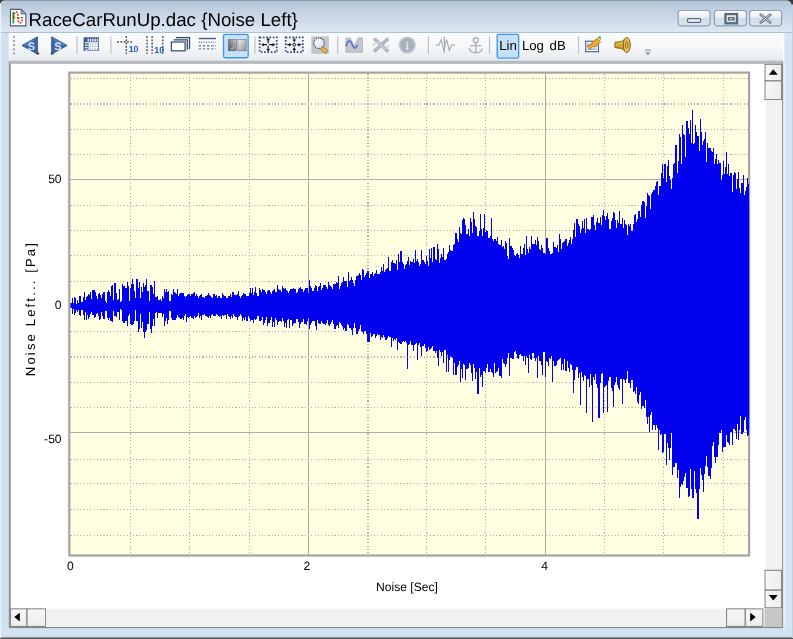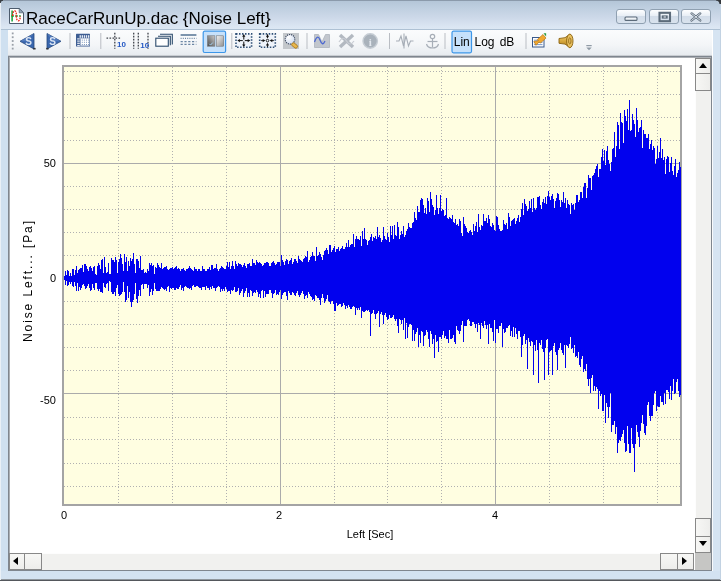--- a/index.html
+++ b/index.html
@@ -292,21 +292,21 @@
   <svg class="abs" style="left:64px;top:67px" width="617" height="437" viewBox="0 0 617 437" shape-rendering="crispEdges">
       <path d="M0.5 208.9V213.2M1.5 203.8V218.1M2.5 208.3V214.1M3.5 203.1V219.1M4.5 204.2V217.9M5.5 209.1V214.7M6.5 205.9V216.6M7.5 208.6V214.7M8.5 202.1V219.2M9.5 201.7V219.9M10.5 207.7V214.5M11.5 202.9V219.1M12.5 198.9V223.6M13.5 205.6V216.2M14.5 203.0V223.5M15.5 201.7V219.8M16.5 200.5V223.3M17.5 201.1V220.8M18.5 198.2V218.3M19.5 204.7V216.6M20.5 196.7V219.3M21.5 196.6V221.7M22.5 198.8V221.0M23.5 201.8V218.7M24.5 204.4V217.3M25.5 200.3V220.5M26.5 199.0V224.1M27.5 200.9V222.7M28.5 203.8V217.0M29.5 200.0V220.5M30.5 198.6V223.0M31.5 206.8V216.1M32.5 208.3V215.7M33.5 198.8V221.8M34.5 196.4V223.6M35.5 198.0V222.1M36.5 202.3V224.7M37.5 192.9V224.9M38.5 192.3V225.8M39.5 205.9V215.6M40.5 190.4V220.0M41.5 199.7V221.0M42.5 205.9V217.0M43.5 205.0V216.3M44.5 195.6V223.8M45.5 207.3V214.3M46.5 207.0V214.7M47.5 190.9V225.1M48.5 193.4V226.6M49.5 193.1V226.9M50.5 195.1V224.8M51.5 189.7V229.4M52.5 192.7V220.7M53.5 206.3V218.1M54.5 195.0V227.2M55.5 191.6V228.9M56.5 186.8V228.2M57.5 190.9V227.2M58.5 197.2V224.7M59.5 203.7V214.6M60.5 186.9V225.1M61.5 194.8V234.9M62.5 189.6V232.5M63.5 204.1V218.6M64.5 194.3V230.9M65.5 198.7V225.3M66.5 190.7V234.6M67.5 194.3V240.3M68.5 192.1V235.1M69.5 186.2V232.7M70.5 197.3V227.1M71.5 206.2V216.3M72.5 192.1V232.0M73.5 191.9V235.6M74.5 194.2V229.2M75.5 200.7V223.0M76.5 188.7V229.3M77.5 202.9V217.8M78.5 203.0V217.0M79.5 201.9V222.1M80.5 205.5V217.1M81.5 205.0V217.3M82.5 206.4V217.3M83.5 202.1V220.8M84.5 204.1V218.4M85.5 195.8V229.4M86.5 198.3V224.8M87.5 196.0V221.8M88.5 198.9V227.5M89.5 197.5V224.3M90.5 206.5V215.5M91.5 199.9V222.4M92.5 201.2V224.3M93.5 196.0V223.6M94.5 198.1V224.1M95.5 199.7V223.5M96.5 200.5V221.8M97.5 195.5V219.6M98.5 201.7V220.9M99.5 200.7V222.1M100.5 199.6V223.0M101.5 199.6V222.3M102.5 199.3V223.7M103.5 201.8V220.2M104.5 203.4V218.9M105.5 201.8V225.4M106.5 201.0V221.0M107.5 200.5V222.2M108.5 200.1V221.2M109.5 201.9V220.7M110.5 200.7V222.5M111.5 199.5V222.7M112.5 198.5V220.6M113.5 201.8V222.3M114.5 200.5V221.5M115.5 202.3V220.3M116.5 203.8V217.9M117.5 202.3V222.5M118.5 201.6V220.6M119.5 200.5V223.8M120.5 203.0V219.5M121.5 204.1V218.6M122.5 202.2V219.9M123.5 201.7V220.7M124.5 201.4V221.1M125.5 199.2V222.2M126.5 200.8V220.6M127.5 201.7V222.5M128.5 203.0V219.0M129.5 203.5V218.3M130.5 200.0V220.0M131.5 202.0V219.9M132.5 201.6V218.6M133.5 203.6V219.1M134.5 201.7V220.4M135.5 202.0V220.8M136.5 203.5V220.7M137.5 203.6V222.9M138.5 199.1V219.6M139.5 201.5V220.3M140.5 201.8V219.8M141.5 203.7V223.2M142.5 203.5V218.6M143.5 202.4V220.5M144.5 201.7V221.1M145.5 200.1V223.3M146.5 202.6V219.9M147.5 198.2V222.4M148.5 198.4V218.7M149.5 201.5V220.6M150.5 201.0V220.8M151.5 200.6V223.5M152.5 197.4V221.2M153.5 201.8V220.4M154.5 203.5V218.9M155.5 201.9V220.3M156.5 201.3V225.2M157.5 199.4V222.1M158.5 200.4V223.6M159.5 200.6V221.6M160.5 202.0V224.4M161.5 202.1V219.9M162.5 199.3V222.0M163.5 195.0V224.8M164.5 199.7V223.6M165.5 194.8V224.3M166.5 201.6V226.9M167.5 198.9V223.2M168.5 194.3V223.5M169.5 199.2V222.6M170.5 202.1V220.1M171.5 194.4V225.1M172.5 196.7V225.2M173.5 198.7V224.1M174.5 195.5V221.2M175.5 196.6V228.0M176.5 196.6V226.2M177.5 198.4V223.8M178.5 200.1V221.6M179.5 197.6V229.7M180.5 196.3V226.3M181.5 198.6V223.7M182.5 200.5V221.2M183.5 197.2V230.0M184.5 196.7V225.9M185.5 195.8V230.1M186.5 198.9V222.5M187.5 198.9V223.9M188.5 192.1V228.8M189.5 196.1V225.7M190.5 196.2V224.6M191.5 198.3V226.1M192.5 193.0V222.5M193.5 195.0V224.9M194.5 195.6V230.1M195.5 194.7V226.5M196.5 196.2V230.8M197.5 197.4V223.6M198.5 199.0V222.6M199.5 197.7V231.1M200.5 195.7V224.1M201.5 195.8V229.8M202.5 195.2V227.1M203.5 195.3V226.5M204.5 196.1V227.0M205.5 199.3V222.9M206.5 198.6V223.0M207.5 196.1V225.5M208.5 195.0V231.1M209.5 194.3V227.4M210.5 196.0V225.7M211.5 198.1V223.4M212.5 196.8V227.6M213.5 194.6V227.3M214.5 194.6V228.0M215.5 194.8V225.2M216.5 199.0V222.5M217.5 187.6V232.4M218.5 192.9V228.4M219.5 194.5V226.2M220.5 197.8V224.5M221.5 194.4V224.8M222.5 192.4V229.0M223.5 193.3V232.7M224.5 197.1V223.5M225.5 194.2V226.2M226.5 193.2V227.8M227.5 190.7V227.5M228.5 197.0V225.0M229.5 194.6V226.3M230.5 191.9V227.7M231.5 191.7V228.9M232.5 194.0V226.2M233.5 195.6V223.9M234.5 189.1V228.2M235.5 191.9V229.6M236.5 193.0V227.8M237.5 193.9V225.7M238.5 195.4V223.9M239.5 191.6V227.2M240.5 191.4V231.8M241.5 189.2V229.1M242.5 190.2V228.4M243.5 183.8V230.8M244.5 195.3V225.3M245.5 193.1V226.8M246.5 190.4V228.8M247.5 189.3V230.2M248.5 184.6V232.9M249.5 188.6V231.6M250.5 188.8V233.7M251.5 193.6V227.8M252.5 180.0V228.6M253.5 188.5V231.3M254.5 187.9V231.4M255.5 184.9V233.4M256.5 187.1V237.9M257.5 190.3V230.8M258.5 193.3V227.0M259.5 187.6V231.2M260.5 184.1V236.4M261.5 183.2V233.5M262.5 181.3V232.1M263.5 183.1V228.2M264.5 187.1V233.5M265.5 177.6V234.8M266.5 178.1V236.6M267.5 184.6V234.1M268.5 182.9V233.9M269.5 181.0V236.6M270.5 179.3V244.3M271.5 185.4V244.0M272.5 182.1V236.1M273.5 181.7V239.4M274.5 180.0V238.1M275.5 183.5V236.5M276.5 181.7V236.6M277.5 181.2V240.1M278.5 178.8V238.6M279.5 181.9V236.2M280.5 181.9V237.9M281.5 179.9V242.2M282.5 175.9V239.1M283.5 179.8V240.5M284.5 172.7V237.6M285.5 179.9V239.6M286.5 178.4V242.0M287.5 177.4V241.7M288.5 176.7V240.3M289.5 166.9V238.8M290.5 179.7V239.5M291.5 171.5V248.0M292.5 169.0V240.5M293.5 172.2V243.2M294.5 171.8V241.4M295.5 173.0V242.5M296.5 169.3V240.1M297.5 178.8V251.4M298.5 164.2V243.6M299.5 171.5V244.7M300.5 160.8V245.3M301.5 171.6V244.0M302.5 172.9V242.7M303.5 177.5V244.3M304.5 174.2V243.0M305.5 173.3V244.5M306.5 170.2V268.7M307.5 167.0V246.7M308.5 174.1V245.6M309.5 169.9V242.8M310.5 171.4V246.9M311.5 168.8V252.0M312.5 171.9V246.9M313.5 160.2V245.7M314.5 169.9V244.4M315.5 168.0V260.4M316.5 171.2V246.8M317.5 174.6V244.9M318.5 172.7V248.1M319.5 160.0V256.7M320.5 169.0V247.6M321.5 171.6V246.1M322.5 172.9V249.7M323.5 165.6V253.0M324.5 170.1V251.8M325.5 174.5V248.0M326.5 159.4V250.9M327.5 167.5V250.6M328.5 158.8V249.7M329.5 171.6V247.7M330.5 157.8V252.4M331.5 168.3V254.1M332.5 169.2V251.9M333.5 154.5V258.8M334.5 159.6V265.9M335.5 171.8V251.5M336.5 167.7V253.2M337.5 163.9V256.5M338.5 167.0V253.2M339.5 158.6V262.9M340.5 169.5V251.3M341.5 168.3V271.6M342.5 164.0V255.8M343.5 162.1V270.8M344.5 155.9V260.3M345.5 160.3V256.7M346.5 160.9V257.3M347.5 161.0V258.0M348.5 155.9V274.3M349.5 154.7V263.0M350.5 144.5V273.7M351.5 150.7V266.6M352.5 153.2V264.6M353.5 139.2V261.1M354.5 145.1V280.2M355.5 145.3V268.2M356.5 133.4V276.3M357.5 131.0V263.5M358.5 132.0V265.1M359.5 137.6V278.9M360.5 146.0V268.6M361.5 141.2V267.6M362.5 147.1V263.1M363.5 130.9V264.6M364.5 134.4V272.2M365.5 145.0V279.5M366.5 125.4V263.8M367.5 132.0V267.4M368.5 138.0V277.3M369.5 139.6V271.5M370.5 147.6V290.8M371.5 143.4V267.6M372.5 127.7V275.4M373.5 141.4V273.6M374.5 147.1V284.7M375.5 140.5V270.4M376.5 127.7V270.1M377.5 144.2V271.7M378.5 141.7V267.5M379.5 142.6V263.7M380.5 149.1V271.4M381.5 147.7V268.9M382.5 131.1V271.5M383.5 150.7V271.8M384.5 152.0V275.9M385.5 149.9V263.4M386.5 150.6V271.8M387.5 151.7V271.6M388.5 148.3V270.7M389.5 154.9V267.7M390.5 155.5V275.0M391.5 151.5V276.9M392.5 157.6V259.3M393.5 156.7V262.9M394.5 159.2V263.7M395.5 151.9V266.5M396.5 154.0V263.7M397.5 165.6V258.3M398.5 168.7V254.0M399.5 149.7V275.2M400.5 156.6V258.5M401.5 158.6V259.2M402.5 160.6V259.1M403.5 164.9V252.8M404.5 165.9V251.7M405.5 163.5V254.4M406.5 162.7V258.6M407.5 165.0V259.1M408.5 167.8V255.3M409.5 156.9V254.8M410.5 164.3V256.8M411.5 158.5V261.0M412.5 154.5V257.0M413.5 165.2V264.8M414.5 147.3V256.3M415.5 159.7V258.2M416.5 163.4V272.0M417.5 157.7V256.0M418.5 159.4V259.3M419.5 147.4V260.5M420.5 154.4V254.3M421.5 154.4V258.3M422.5 151.1V261.5M423.5 155.9V258.4M424.5 148.2V276.8M425.5 151.8V256.9M426.5 159.2V261.3M427.5 160.0V261.3M428.5 155.5V265.0M429.5 158.4V274.2M430.5 162.8V253.0M431.5 163.8V275.7M432.5 149.4V261.5M433.5 149.6V261.9M434.5 158.0V265.7M435.5 161.5V258.7M436.5 163.8V259.3M437.5 164.3V256.3M438.5 162.8V280.4M439.5 152.7V261.6M440.5 157.3V265.9M441.5 158.0V264.5M442.5 156.0V260.9M443.5 162.3V260.5M444.5 145.9V259.1M445.5 150.4V258.3M446.5 159.3V269.3M447.5 153.6V264.2M448.5 152.7V269.7M449.5 151.9V259.8M450.5 150.7V269.9M451.5 156.9V261.4M452.5 154.1V267.4M453.5 151.1V271.6M454.5 148.1V263.6M455.5 154.7V264.4M456.5 150.0V269.5M457.5 142.2V289.9M458.5 135.9V278.0M459.5 148.3V269.2M460.5 132.2V267.0M461.5 136.9V276.7M462.5 138.8V272.5M463.5 144.4V301.5M464.5 141.6V271.2M465.5 133.9V275.3M466.5 140.7V279.1M467.5 131.8V274.2M468.5 144.8V274.8M469.5 130.8V308.2M470.5 141.2V277.9M471.5 142.5V284.4M472.5 140.9V273.2M473.5 130.4V283.3M474.5 130.3V316.2M475.5 128.9V276.0M476.5 137.5V278.2M477.5 142.1V272.8M478.5 135.1V282.2M479.5 131.6V285.3M480.5 136.1V312.6M481.5 130.3V281.1M482.5 137.1V273.4M483.5 128.8V272.3M484.5 124.0V308.2M485.5 129.5V284.8M486.5 132.9V283.6M487.5 129.4V282.8M488.5 126.5V307.6M489.5 132.3V279.3M490.5 141.0V275.7M491.5 133.9V285.4M492.5 131.3V288.2M493.5 126.1V303.1M494.5 126.5V283.1M495.5 132.7V280.5M496.5 140.4V275.8M497.5 132.8V282.6M498.5 135.4V285.5M499.5 124.6V287.9M500.5 136.4V277.6M501.5 131.3V300.5M502.5 140.6V277.5M503.5 133.4V278.7M504.5 137.0V281.3M505.5 137.5V277.1M506.5 146.6V270.3M507.5 136.2V281.6M508.5 138.3V281.2M509.5 136.7V285.5M510.5 143.1V278.3M511.5 136.4V289.6M512.5 128.0V288.6M513.5 127.7V291.1M514.5 134.7V284.7M515.5 132.5V298.2M516.5 125.0V300.1M517.5 125.2V292.4M518.5 130.7V289.0M519.5 119.8V305.0M520.5 115.6V301.9M521.5 116.4V304.0M522.5 131.1V296.9M523.5 120.5V311.8M524.5 108.4V318.6M525.5 110.7V312.0M526.5 111.1V325.9M527.5 123.2V310.6M528.5 109.1V307.7M529.5 107.5V323.7M530.5 105.9V319.1M531.5 102.2V323.5M532.5 98.5V319.8M533.5 97.4V321.9M534.5 109.9V342.4M535.5 102.3V323.5M536.5 102.4V328.9M537.5 90.3V327.4M538.5 82.4V344.4M539.5 94.4V343.5M540.5 82.5V327.9M541.5 98.3V355.5M542.5 83.9V336.1M543.5 78.9V340.0M544.5 93.0V351.2M545.5 96.7V340.3M546.5 104.4V326.3M547.5 94.5V364.5M548.5 82.3V357.9M549.5 81.3V357.6M550.5 65.1V353.5M551.5 90.1V367.3M552.5 79.2V360.3M553.5 54.5V385.5M554.5 57.7V375.5M555.5 82.3V372.6M556.5 46.3V374.2M557.5 54.8V369.9M558.5 55.5V366.5M559.5 75.5V363.4M560.5 42.9V376.4M561.5 49.3V385.1M562.5 54.4V384.1M563.5 42.0V359.4M564.5 62.8V377.1M565.5 32.7V385.8M566.5 63.5V386.0M567.5 62.6V361.2M568.5 46.9V377.4M569.5 52.7V380.8M570.5 56.5V404.5M571.5 70.0V377.4M572.5 41.0V358.2M573.5 53.3V365.0M574.5 65.1V369.8M575.5 61.1V379.9M576.5 59.6V364.2M577.5 53.0V356.2M578.5 80.6V347.6M579.5 62.7V357.2M580.5 67.1V365.8M581.5 67.1V368.2M582.5 70.7V358.9M583.5 71.0V338.1M584.5 67.3V335.2M585.5 82.4V348.9M586.5 77.4V354.0M587.5 73.1V348.7M588.5 82.5V348.8M589.5 78.9V337.6M590.5 81.3V326.3M591.5 96.7V323.5M592.5 92.4V344.0M593.5 79.4V339.1M594.5 91.2V339.8M595.5 85.0V339.6M596.5 71.0V328.5M597.5 90.9V334.8M598.5 82.0V335.3M599.5 93.4V337.5M600.5 90.4V325.6M601.5 107.1V337.1M602.5 91.7V323.2M603.5 89.1V322.9M604.5 90.4V325.0M605.5 104.6V331.8M606.5 96.0V318.6M607.5 89.5V333.3M608.5 103.5V323.6M609.5 108.3V311.5M610.5 99.1V327.1M611.5 92.2V325.5M612.5 110.1V314.7M613.5 106.4V312.4M614.5 102.7V323.9M615.5 94.7V329.8M616.5 100.3V328.1M617.5 116.4V323.6" stroke="#0101ee" stroke-width="1" fill="none"></path>
     </svg>
 
   <div class="abs ylab" style="left:26px;top:157px;">50</div>
   <div class="abs ylab" style="left:26px;top:272px;">0</div>
   <div class="abs ylab" style="left:26px;top:394px;">-50</div>
   <div class="abs xlab" style="left:49px;top:509px;">0</div>
   <div class="abs xlab" style="left:264px;top:509px;">2</div>
   <div class="abs xlab" style="left:480px;top:509px;">4</div>
-  <div class="abs" style="left:320px;top:528px;width:100px;text-align:center;font-size:11px;color:#000;">Left [Sec]</div>
+  <div class="abs" style="left:320px;top:528px;width:100px;text-align:center;font-size:11px;color:#000;">Noise [Sec]</div>
   <div class="abs" id="ytitle">Noise Left... [Pa]</div>
 
   <div class="abs sbseg" style="left:695px;top:58px;width:16px;height:16px;"></div>
   <div class="abs sbseg" style="left:695px;top:73px;width:16px;height:18px;"></div>
   <div class="abs sbtrack" style="left:695px;top:91px;width:16px;height:428px;border-left:1px solid #fdfdfd;box-sizing:border-box;"></div>
   <div class="abs sbseg" style="left:695px;top:518px;width:16px;height:19px;"></div>
   <div class="abs sbseg" style="left:695px;top:536px;width:16px;height:17px;"></div>
   <div class="arr" style="left:699px;top:63px;border-left:4px solid transparent;border-right:4px solid transparent;border-bottom:5px solid #000;"></div>
   <div class="arr" style="left:699px;top:541px;border-left:4px solid transparent;border-right:4px solid transparent;border-top:5px solid #000;"></div>
 

